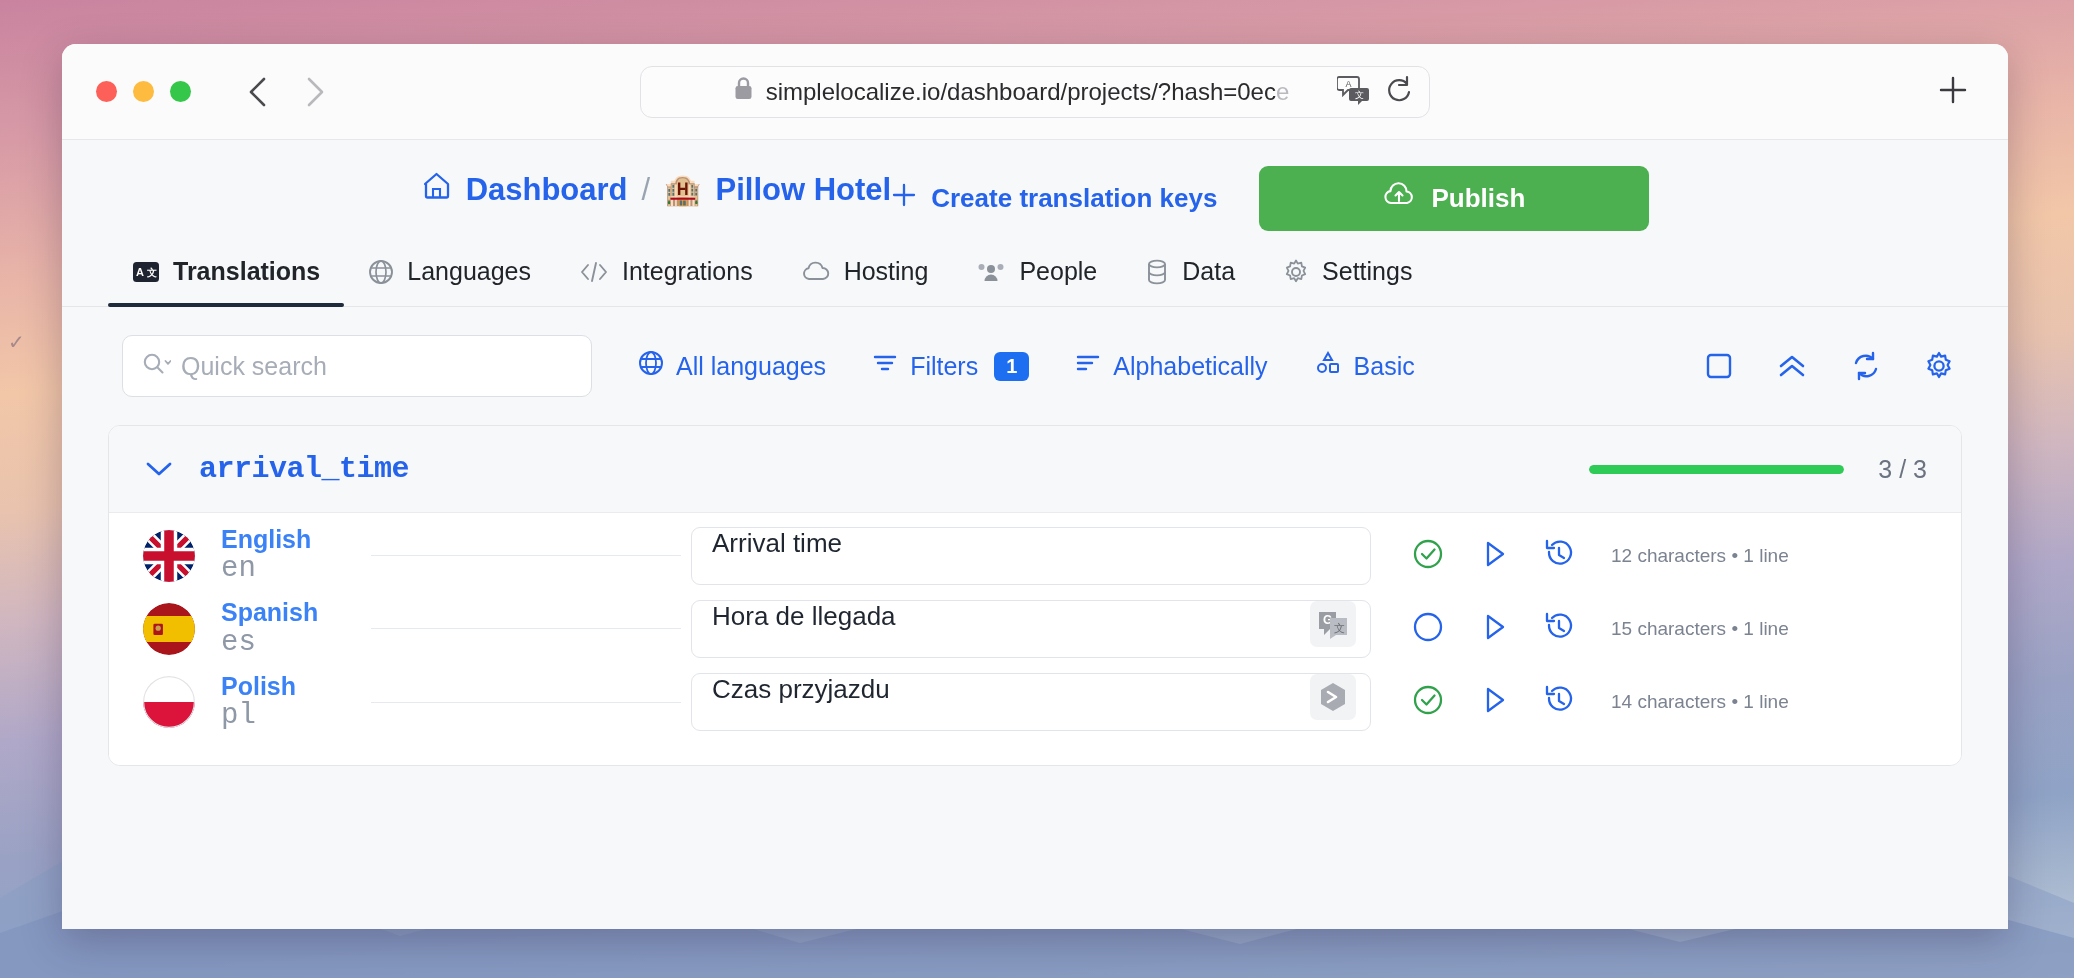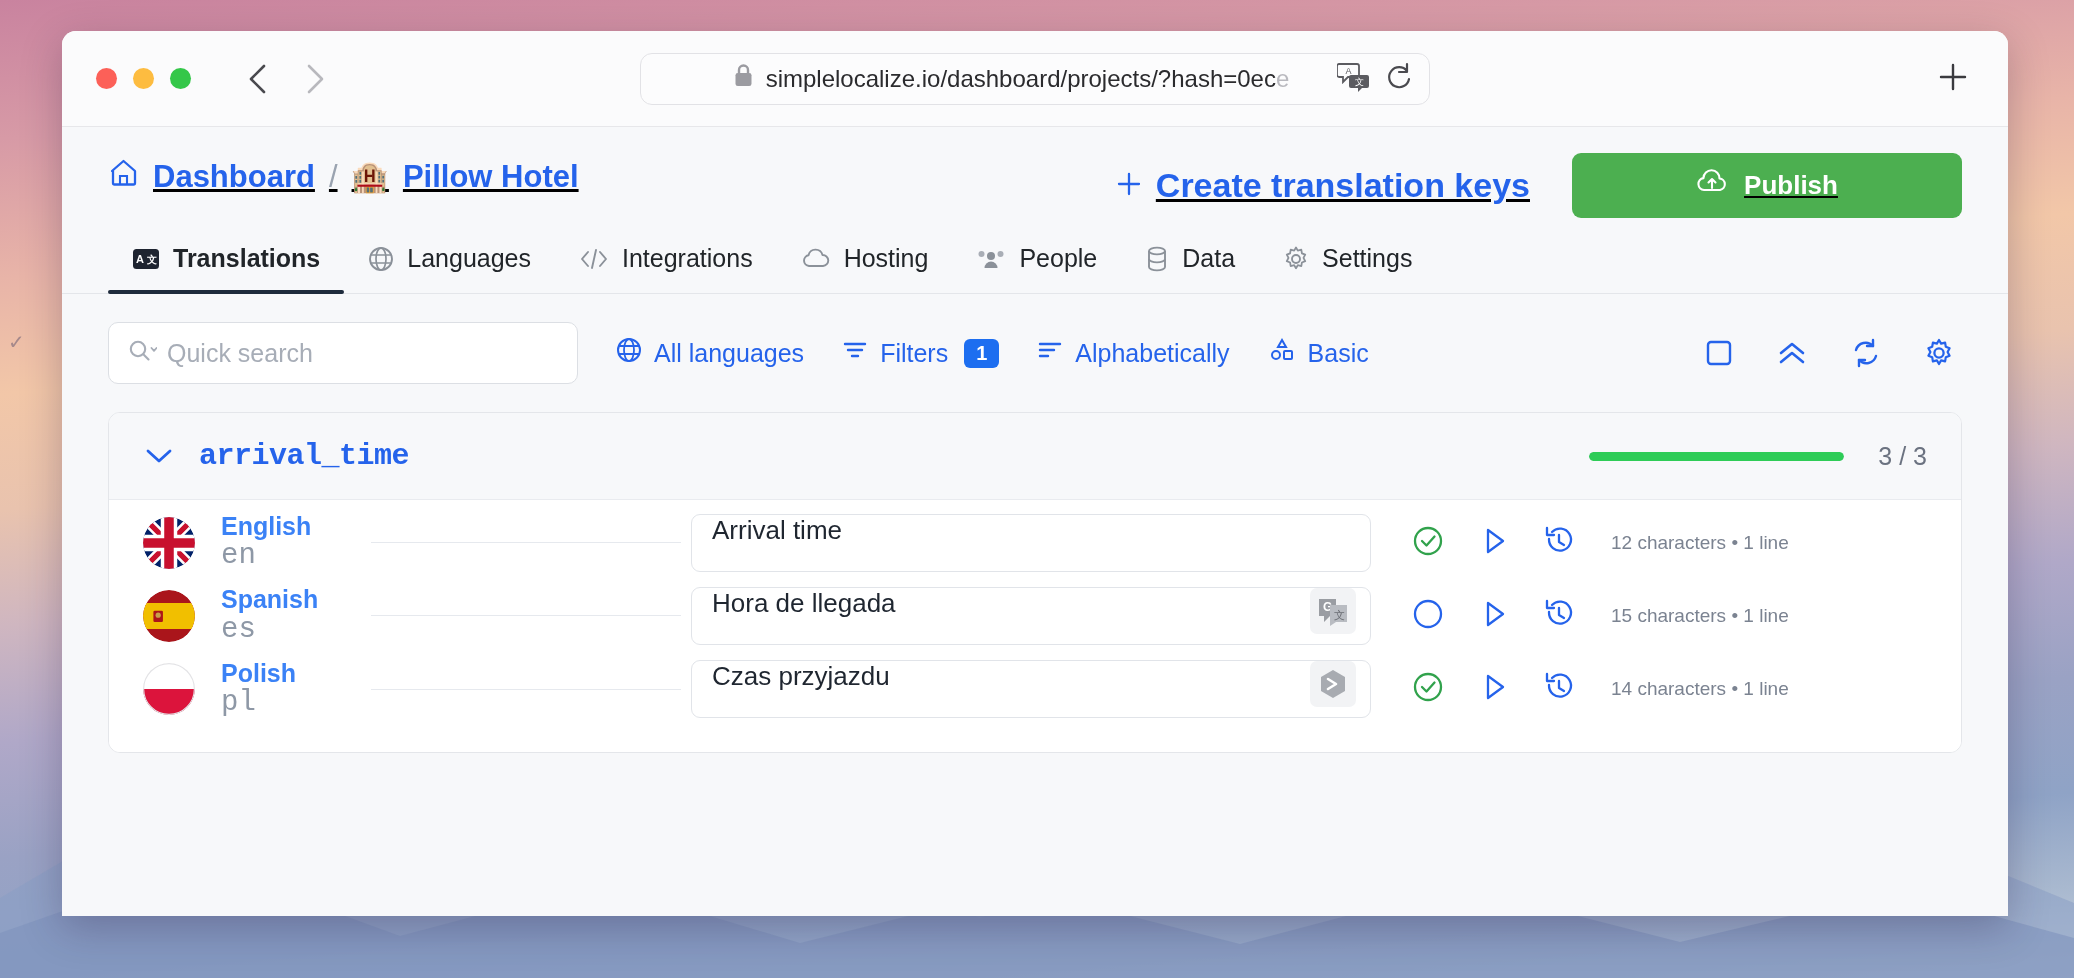--- a/index.html
+++ b/index.html
@@ -12,21 +12,21 @@
     position: relative;
   }
 
   
   .bg-layer { position: absolute; left: 0; right: 0; bottom: 0; pointer-events: none; }
   .bird { position: absolute; left: 8px; top: 330px; color: #6b5d74; font-size: 20px; opacity: .55; }
 
   
   .window {
     position: absolute;
-    left: 62px; top: 31px;
+    left: 62px; top: 44px;
     width: 1946px; height: 885px;
     background: #fbfbfc;
     border-radius: 14px 14px 0 0;
     box-shadow: 0 12px 40px rgba(40,20,60,.28);
     overflow: hidden;
   }
 
   
   .titlebar {
     height: 96px;
@@ -68,32 +68,32 @@
   }
   .url-fade { color: #2b2b2e; }
   .url-fade .tail { color: #b9b9bf; }
   .url-icons { display: flex; align-items: center; gap: 14px; margin-left: 6px; }
   .plusbtn { margin-left: auto; margin-right: 12px; }
 
   
   .app { background: #f7f8fa; height: calc(100% - 96px); }
   .appheader {
     padding: 30px 46px 0 46px;
-    display: flex; align-items: flex-start; justify-content: space-between; text-decoration: underline;
+    display: flex; align-items: flex-start; justify-content: center;
   }
   .breadcrumb { display: flex; align-items: center; gap: 14px; font-size: 31px; }
   .bc-link { color: #2563eb; font-weight: 600; }
   .bc-sep { color: #9aa3b0; font-weight: 400; }
   .bc-emoji { font-size: 30px; }
   .bc-project { color: #2563eb; font-weight: 700; }
 
   .header-actions { display: flex; align-items: center; gap: 42px; margin-top: -4px; }
   .create-keys {
     display: flex; align-items: center; gap: 14px;
-    color: #2563eb; font-size: 34px; font-weight: 600;
+    color: #2563eb; font-size: 26px; font-weight: 600;
     cursor: pointer;
   }
   .publish {
     background: #4caf50;
     color: #fff;
     border: none;
     border-radius: 9px;
     height: 65px;
     width: 390px;
     font-size: 26px;
@@ -124,21 +124,22 @@
   .tab.active::after {
     content: ""; position: absolute; left: 0; right: 0; bottom: -1px;
     height: 4px; background: #1e2b3c; border-radius: 2px;
   }
   .tab.active .ticon { color: #1e2430; }
 
   
   .toolbar {
     display: flex; align-items: center;
     padding: 28px 46px 0 46px;
-    gap: 4px;
+    gap: 12px;
+    margin-left: 14px;
   }
   .search {
     width: 470px; height: 62px;
     border: 1px solid #dcdfe4;
     border-radius: 10px;
     background: #fff;
     display: flex; align-items: center;
     gap: 10px;
     padding: 0 18px;
   }

